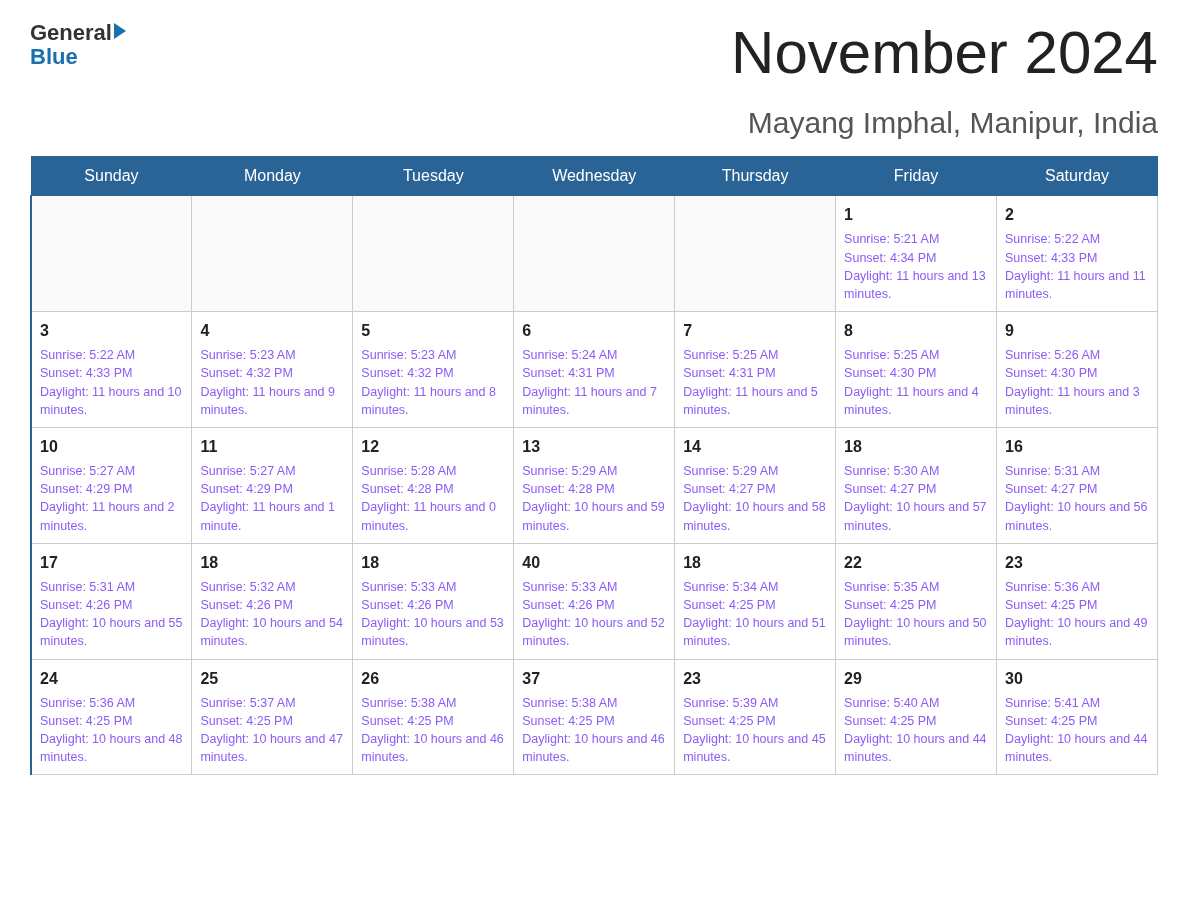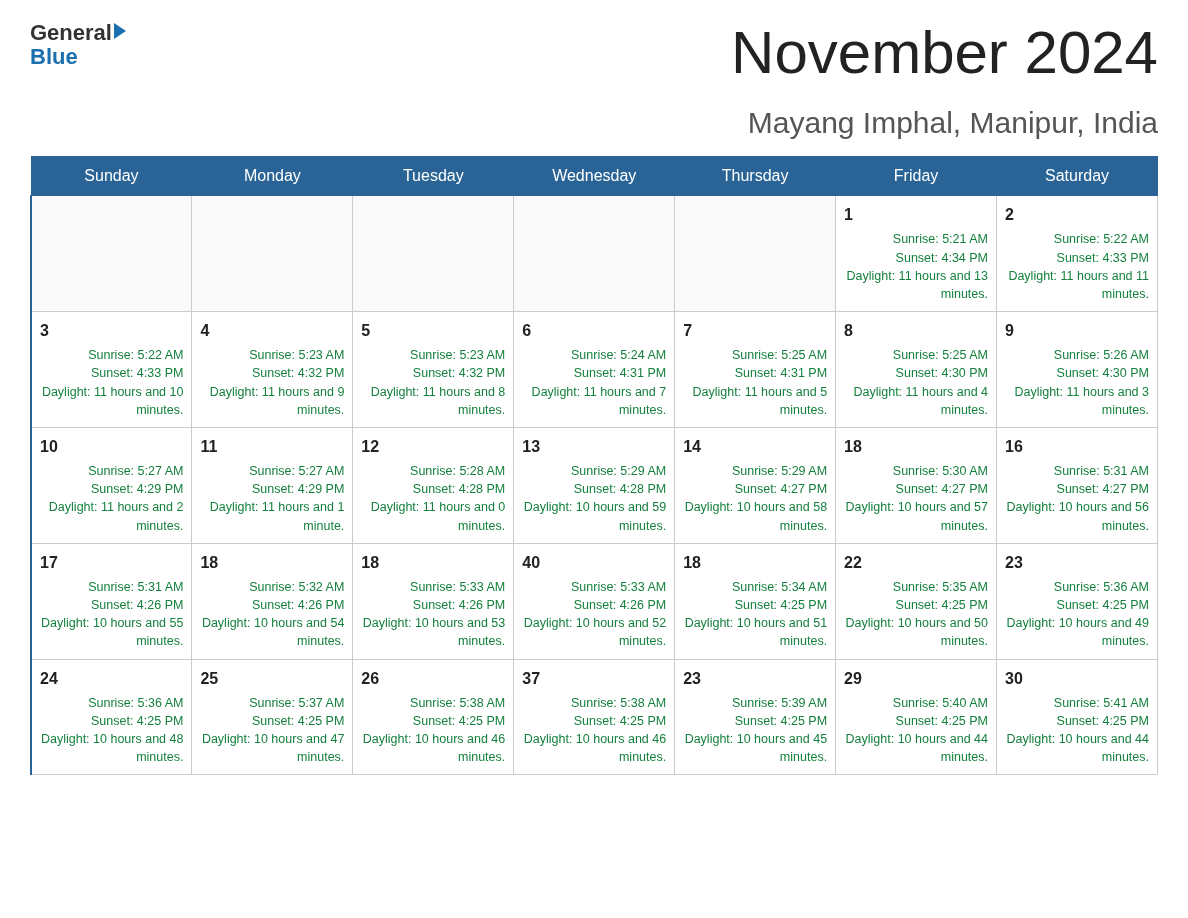--- a/index.html
+++ b/index.html
@@ -86,23 +86,22 @@
     }
     .day-num {
       font-size: 16px;
       font-weight: bold;
       color: #222;
       display: block;
       margin-bottom: 4px;
     }
     .day-info {
       font-size: 12.5px;
-      color: #15803d;
+      color: #8b5cf6;
       line-height: 1.45;
-      text-align: right;
     }
     .empty-cell {
       background: #f9f9f9;
     }
     tbody tr td:first-child {
       border-left: 2px solid #2a6496;
     }
   </style>
 </head>
 <body>

